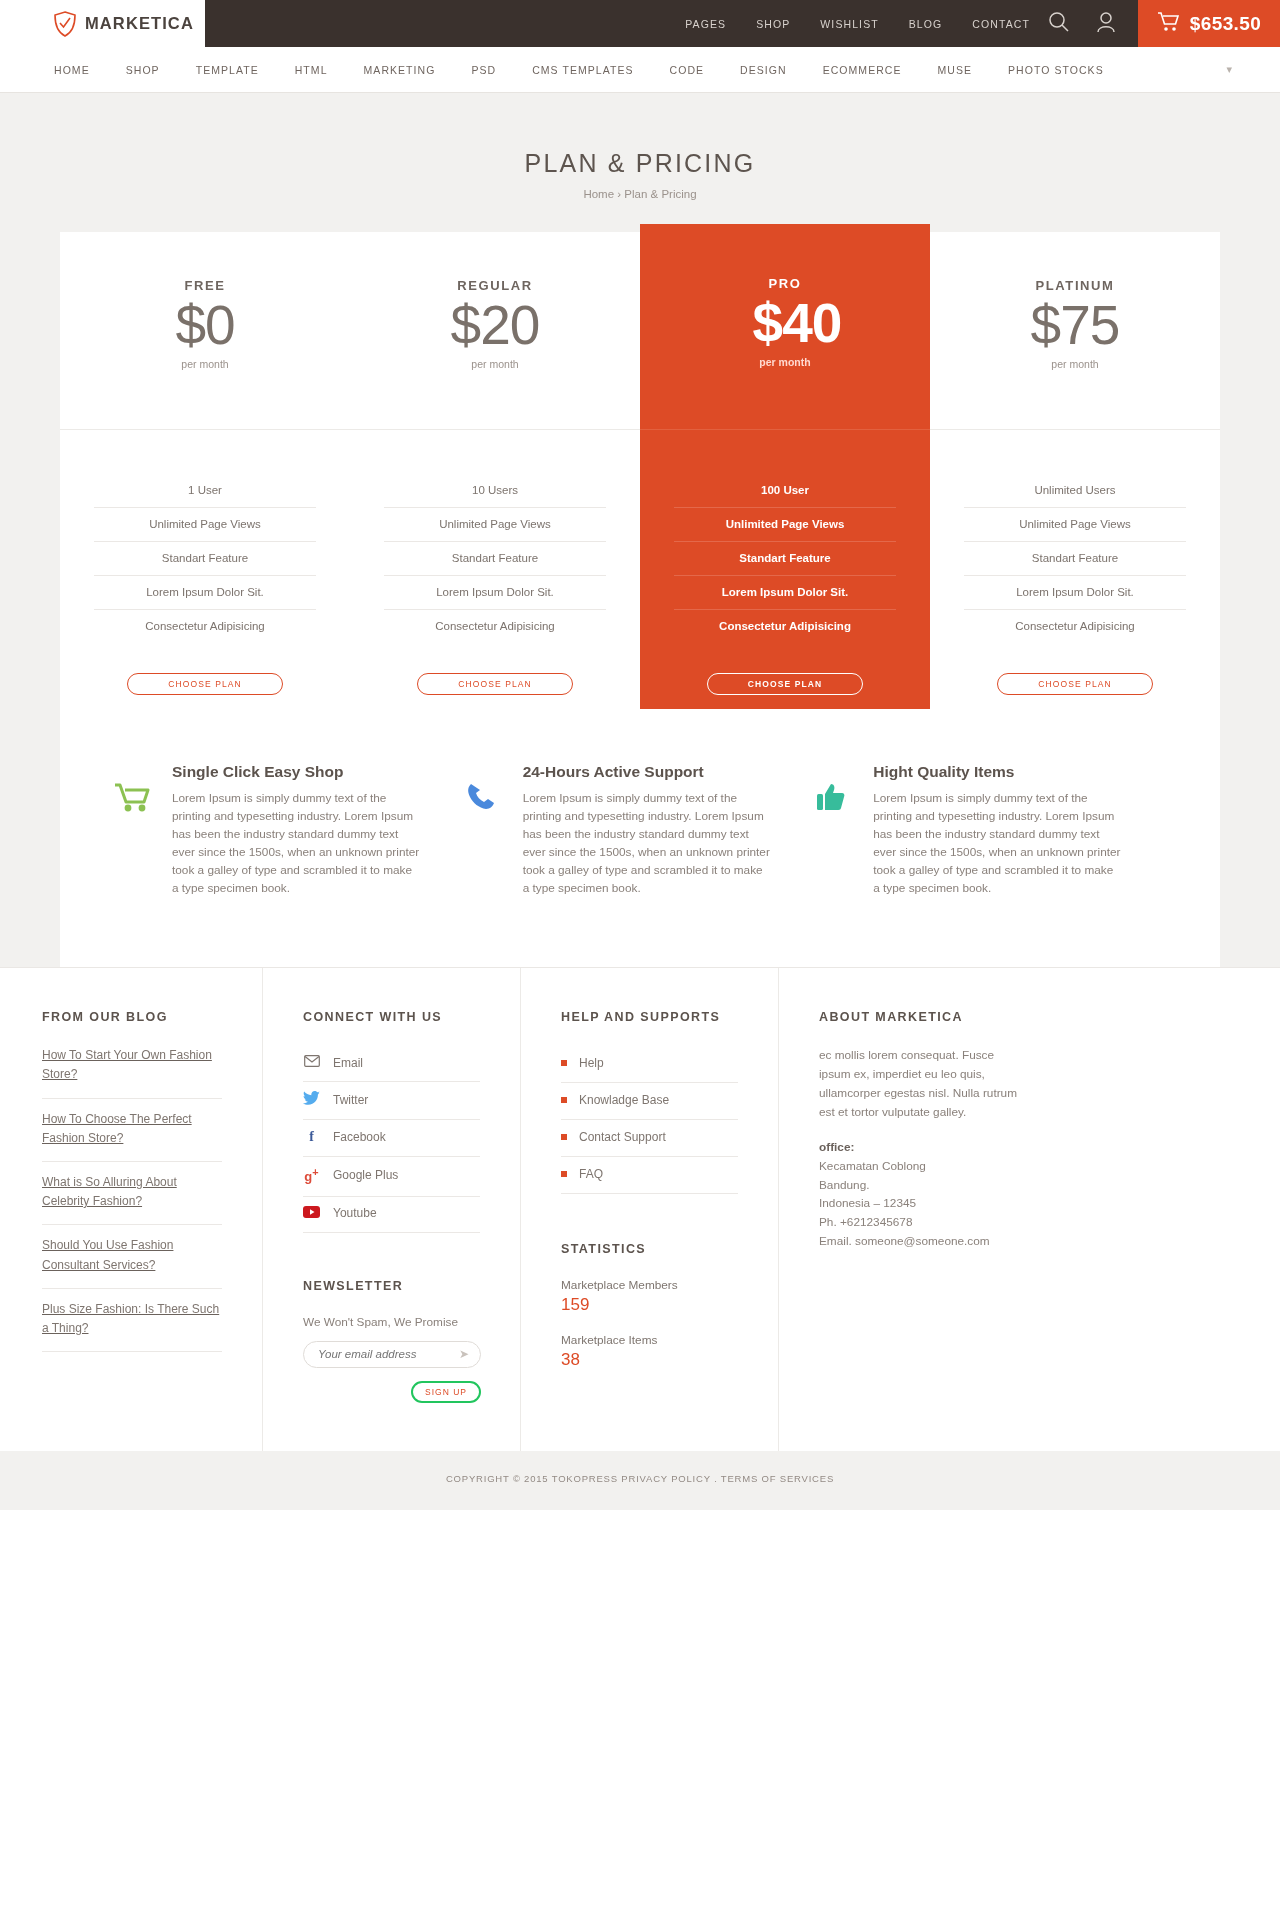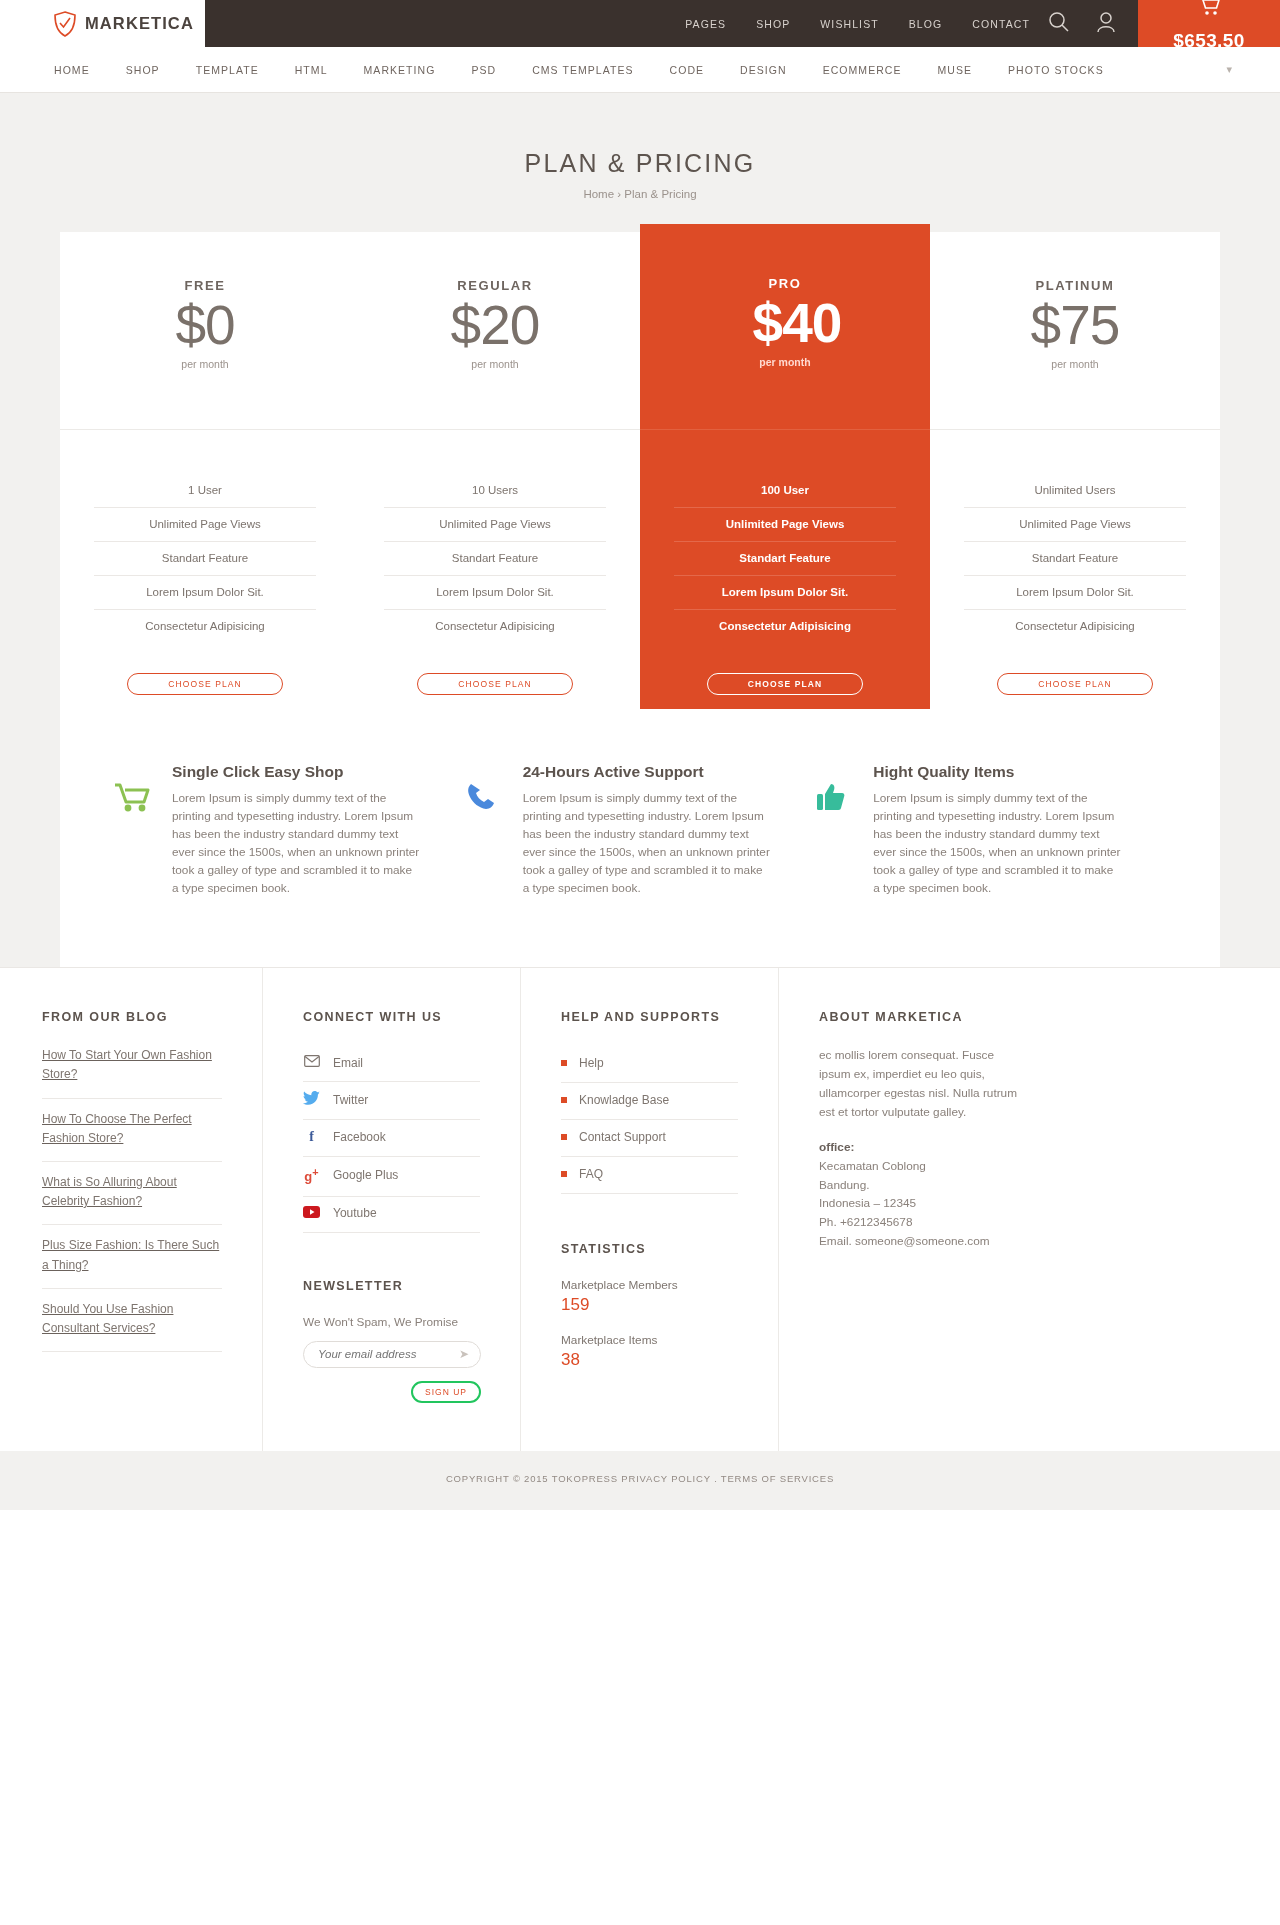--- a/index.html
+++ b/index.html
@@ -52,21 +52,20 @@
   }
   .top-icons { display: flex; align-items: center; gap: 26px; padding-right: 22px; }
   .cart-box {
     background: #dd4b26;
     width: 142px;
     display: flex;
     align-items: center;
     justify-content: center;
     gap: 10px;
     color: #fff;
-    flex-direction: column;
   }
   .cart-total { font-size: 19px; font-weight: bold; letter-spacing: .4px; }
 
   
   .mainnav {
     height: 46px;
     background: #fff;
     border-bottom: 1px solid #e7e4e0;
     display: flex;
     align-items: center;
@@ -482,22 +481,22 @@
   </div>
 
   <div class="footer">
 
     <div class="fcol c1">
       <div class="fhead">FROM OUR BLOG</div>
       <ul class="blog-list">
         <li>How To Start Your Own Fashion Store?</li>
         <li>How To Choose The Perfect Fashion Store?</li>
         <li>What is So Alluring About Celebrity Fashion?</li>
+        <li>Should You Use Fashion Consultant Services?</li>
         <li>Plus Size Fashion: Is There Such a Thing?</li>
-        <li>Should You Use Fashion Consultant Services?</li>
       </ul>
     </div>
 
     <div class="fcol c2">
       <div class="fhead">CONNECT WITH US</div>
       <ul class="social">
         <li>
           <span class="sic">
             <svg width="16" height="12" viewBox="0 0 16 12">
                 <rect x="0.7" y="0.7" width="14.6" height="10.6" rx="1" fill="none" stroke="#7e756f" stroke-width="1.2"></rect>

